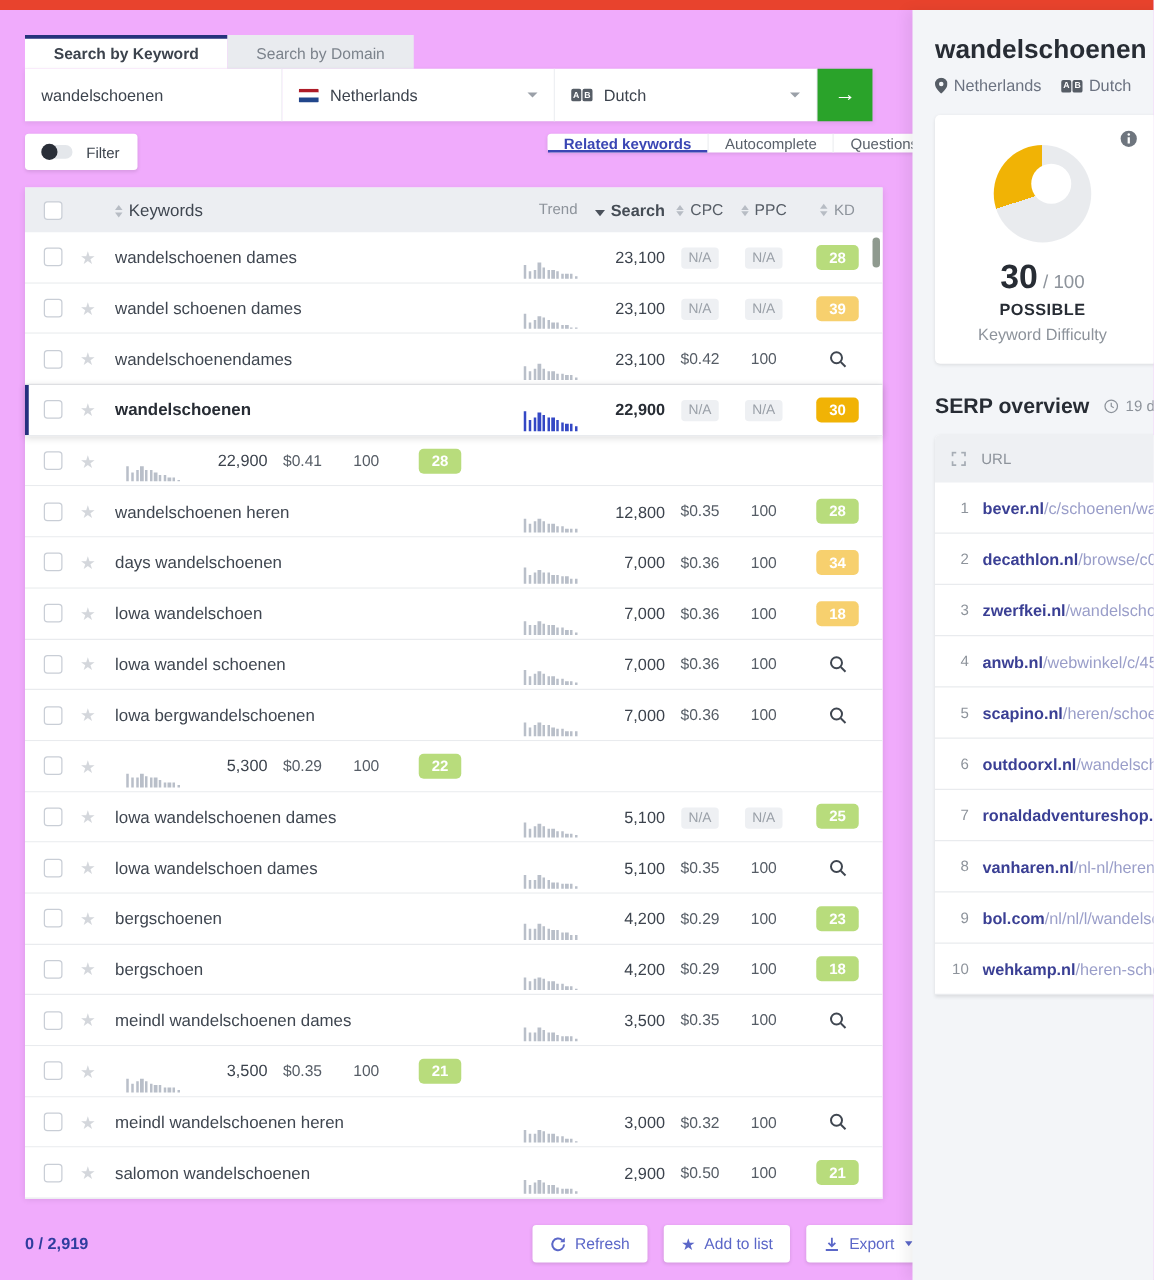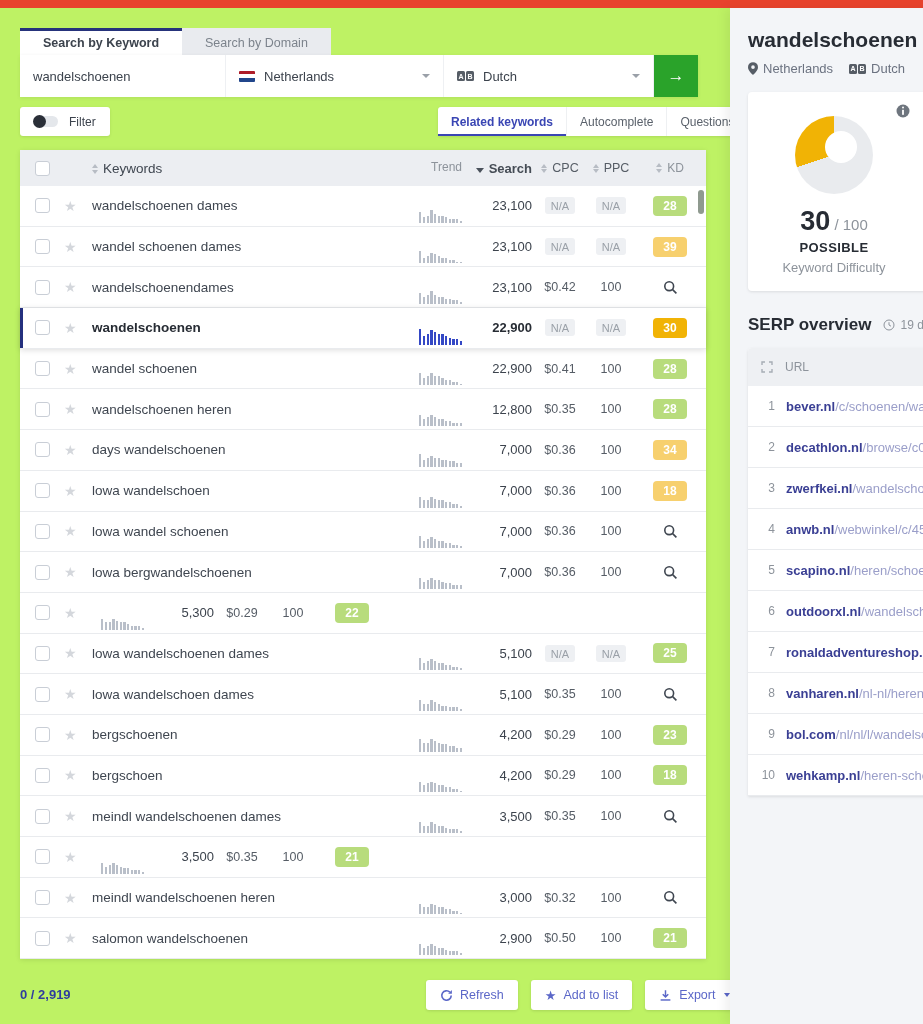--- a/index.html
+++ b/index.html
@@ -1,17 +1,17 @@
 <!DOCTYPE html>
 <html><head>
 <meta charset="utf-8">
 <style>
   * { margin:0; padding:0; box-sizing:border-box; }
   body { font-family:"Liberation Sans", sans-serif; }
-  .app { position:relative; width:923px; height:1024px; background:#bef264; overflow:hidden; }
+  .app { position:relative; width:923px; height:1024px; background:#f0abfc; overflow:hidden; }
   .topbar { position:absolute; top:0; left:0; right:0; height:8px; background:#e8432d; }
 
   
   .search-tabs { position:absolute; left:20px; top:28px; display:flex; }
   .stab { height:27px; padding:0 23px; display:flex; align-items:center; font-size:12.5px; border-top:3px solid transparent; cursor:pointer; }
   .stab.active { background:#fff; border-top-color:#26337b; color:#3c434d; font-weight:bold; }
   .stab.inactive { background:#e9ebef; color:#7c838c; }
 
   
   .search-row { position:absolute; left:20px; top:55px; display:flex; height:42px; box-shadow:0 1px 4px rgba(0,0,0,.08); }
@@ -25,21 +25,21 @@
   .flag i { flex:1; } .flag .r{background:#ae1c28;} .flag .w{background:#fff;} .flag .b{background:#21468b;}
   .caret { width:0; height:0; border-left:4px solid transparent; border-right:4px solid transparent; border-top:4.5px solid #9aa0a8; }
   .go-btn { width:44px; background:#2aa32a; display:flex; align-items:center; justify-content:center; color:#fff; font-size:17px; font-weight:bold; cursor:pointer; border:none; }
   .lang-icon { display:inline-flex; gap:1px; }
   .lang-icon i { width:8px; height:10px; background:#565d66; border-radius:1.5px; color:#fff; font-size:7px; font-style:normal; display:flex; align-items:center; justify-content:center; font-weight:bold; }
 
   
   .filter-btn { position:absolute; left:20px; top:107px; height:29px; background:#fff; border-radius:3px; box-shadow:0 1px 3px rgba(0,0,0,.1); display:flex; align-items:center; gap:11px; padding:0 14px; font-size:12px; color:#3c434d; cursor:pointer; }
   .toggle { width:24px; height:11px; background:#e4e7eb; border-radius:6px; position:relative; }
   .toggle i { position:absolute; left:-1px; top:-1px; width:13px; height:13px; background:#2a2f38; border-radius:50%; }
-  .result-tabs { position:absolute; left:438px; top:107px; display:flex; background:#fff; border-radius:3px; box-shadow:0 1px 3px rgba(0,0,0,.1); height:29px; }
+  .result-tabs { position:absolute; left:438px; top:107px; display:flex; background:#fff; border-radius:3px; box-shadow:0 1px 3px rgba(0,0,0,.1); height:15px; }
   .rtab { padding:0 13px; font-size:12px; color:#5a616b; display:flex; align-items:center; border-left:1px solid #eef0f2; cursor:pointer; }
   .rtab:first-child { border-left:none; }
   .rtab.active { color:#3a46b4; font-weight:bold; box-shadow:inset 0 -2px 0 #3a46b4; }
 
   
   .kw-table { position:absolute; left:20px; top:150px; width:686px; background:#fff; box-shadow:0 1px 5px rgba(0,0,0,.1); }
   .thead { height:36px; background:#eceef2; display:flex; align-items:center; font-size:12px; color:#8d939b; }
   .row { height:40.7px; display:flex; align-items:center; border-bottom:1px solid #e9ebee; background:#fff; position:relative; cursor:pointer; }
   .row.selected { box-shadow:inset 3px 0 0 #24307e, 0 1px 6px rgba(0,0,0,.14); z-index:2; }
   .c-check { width:44px; display:flex; justify-content:center; }
@@ -306,21 +306,20 @@
           <div class="c-ppc"><span class="na">N/A</span></div>
           <div class="c-kd">
             <span class="kd-badge kd-orange">30</span>
           </div>
         </div>
         <div class="row">
           <div class="c-check">
             <span class="checkbox"></span>
           </div>
           <div class="c-star"><span class="star">★</span></div>
-          <div class="c-kw"><span>wandel schoenen</span></div>
           <div class="c-trend">
             <span class="spark">
               <i style="height: 12.6px;"></i>
               <i style="height: 7.2px;"></i>
               <i style="height: 9px;"></i>
               <i style="height: 12.6px;"></i>
               <i style="height: 9px;"></i>
               <i style="height: 9px;"></i>
               <i style="height: 7.2px;"></i>
               <i style="height: 5.4px;"></i>

